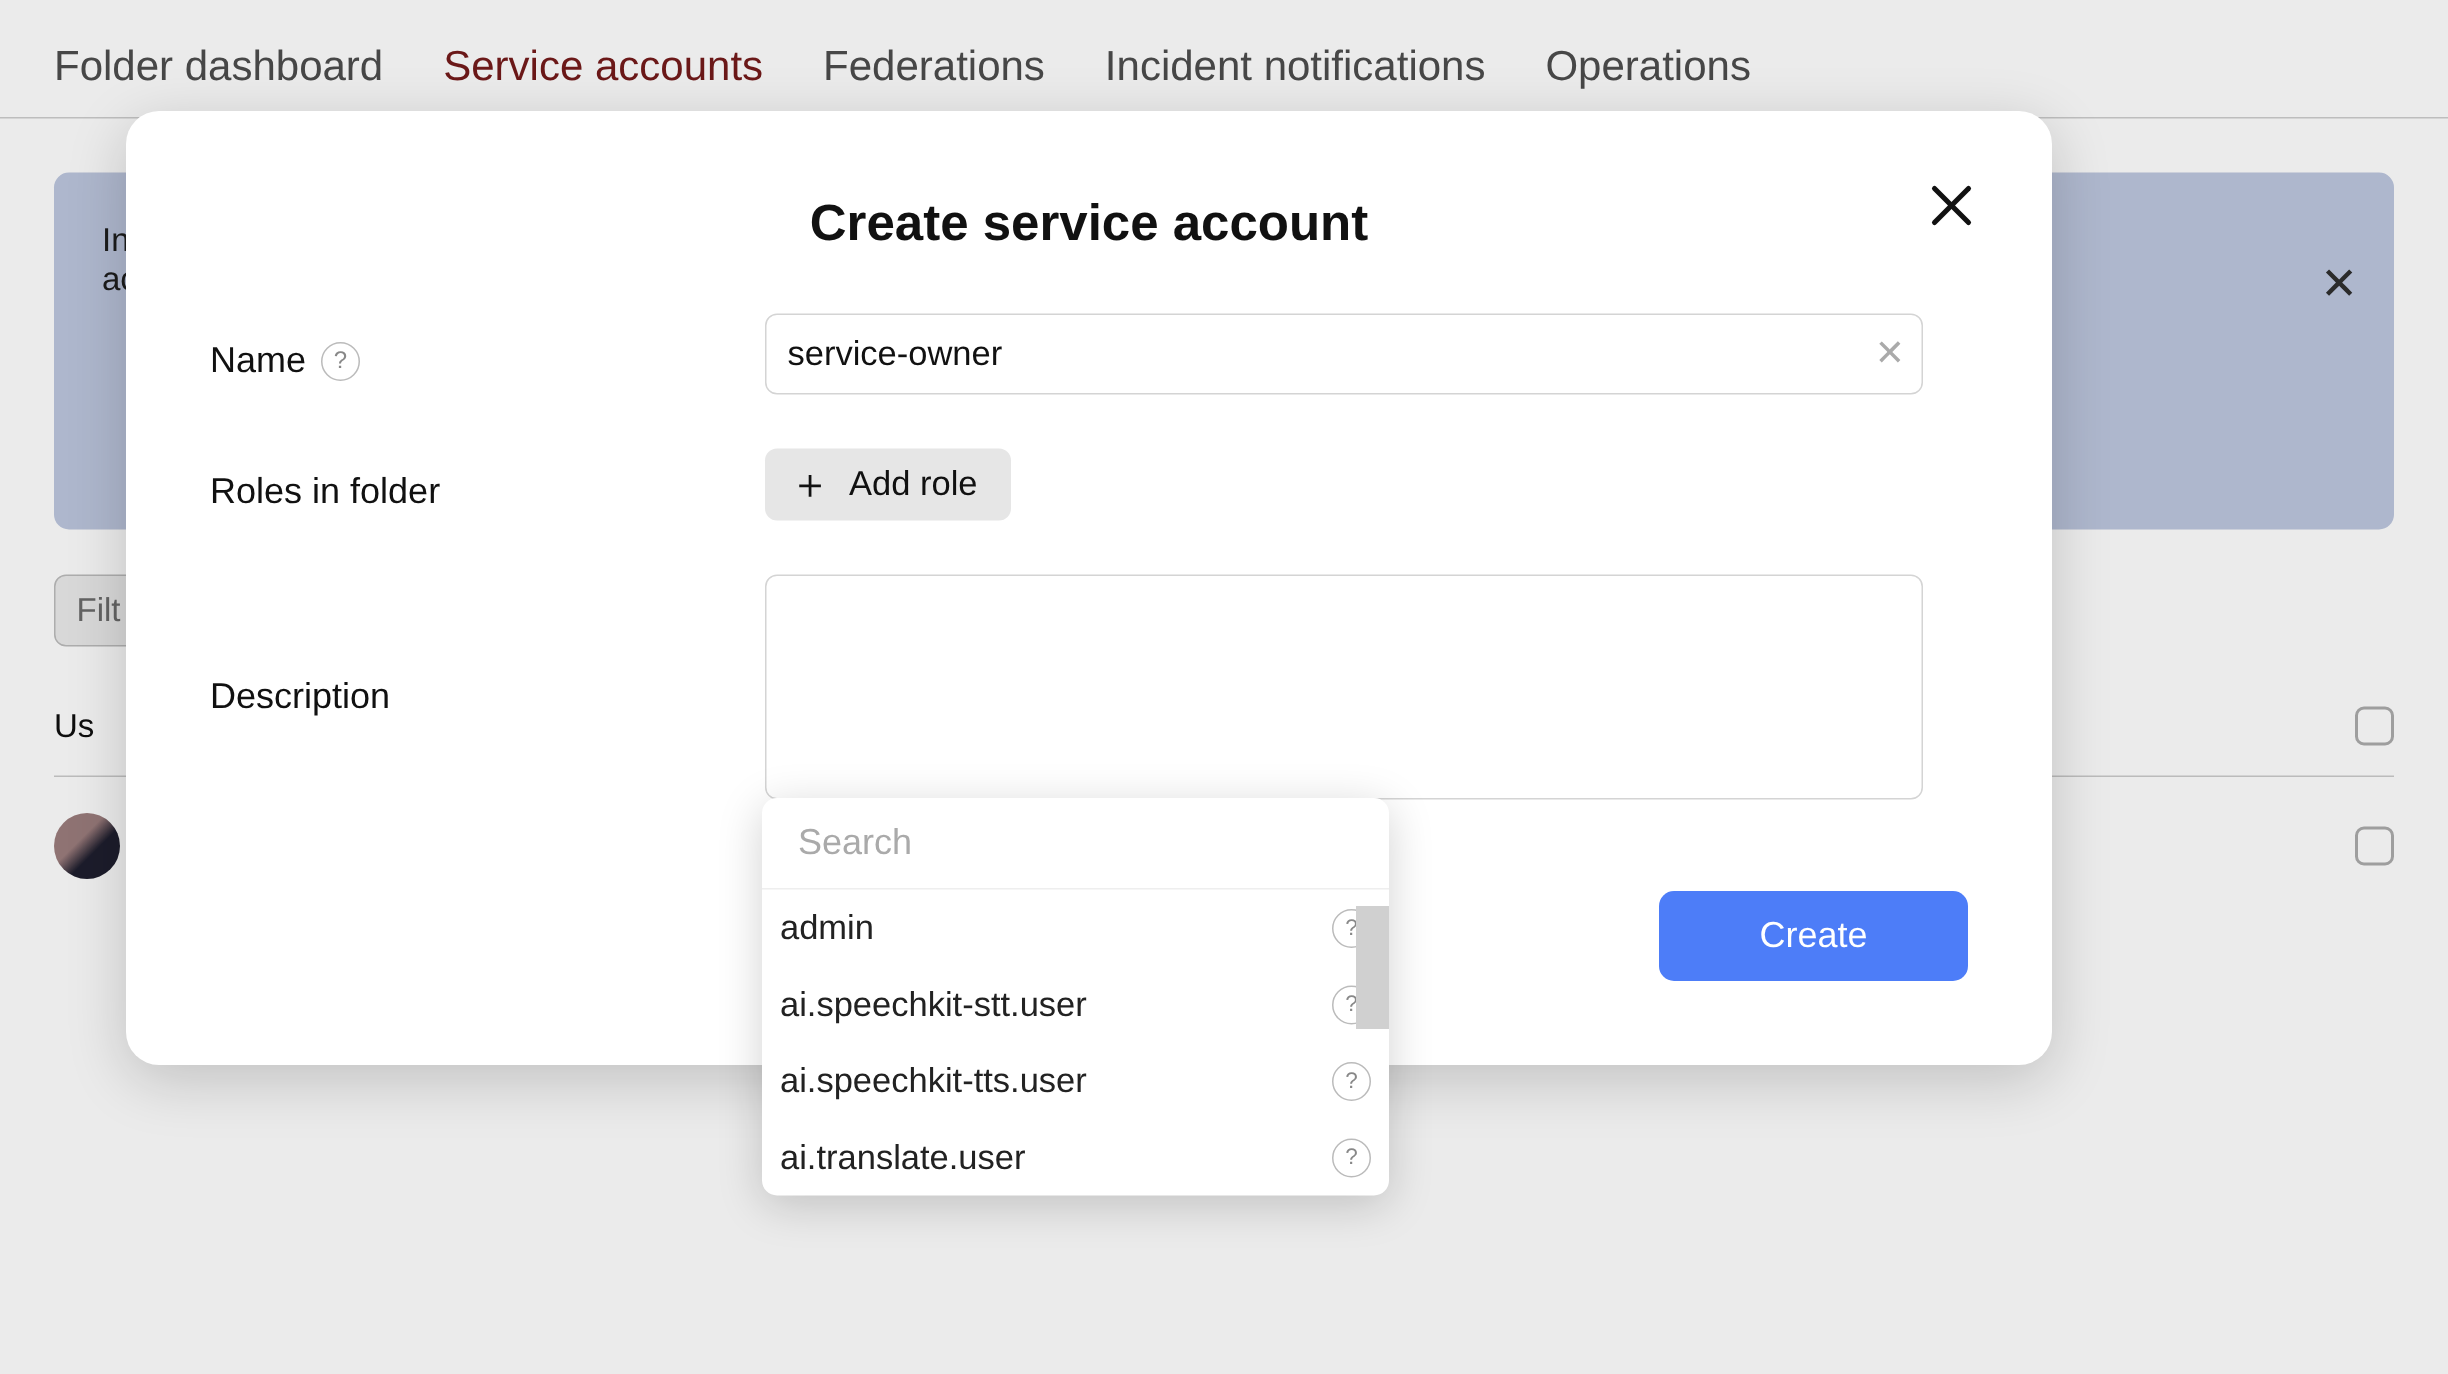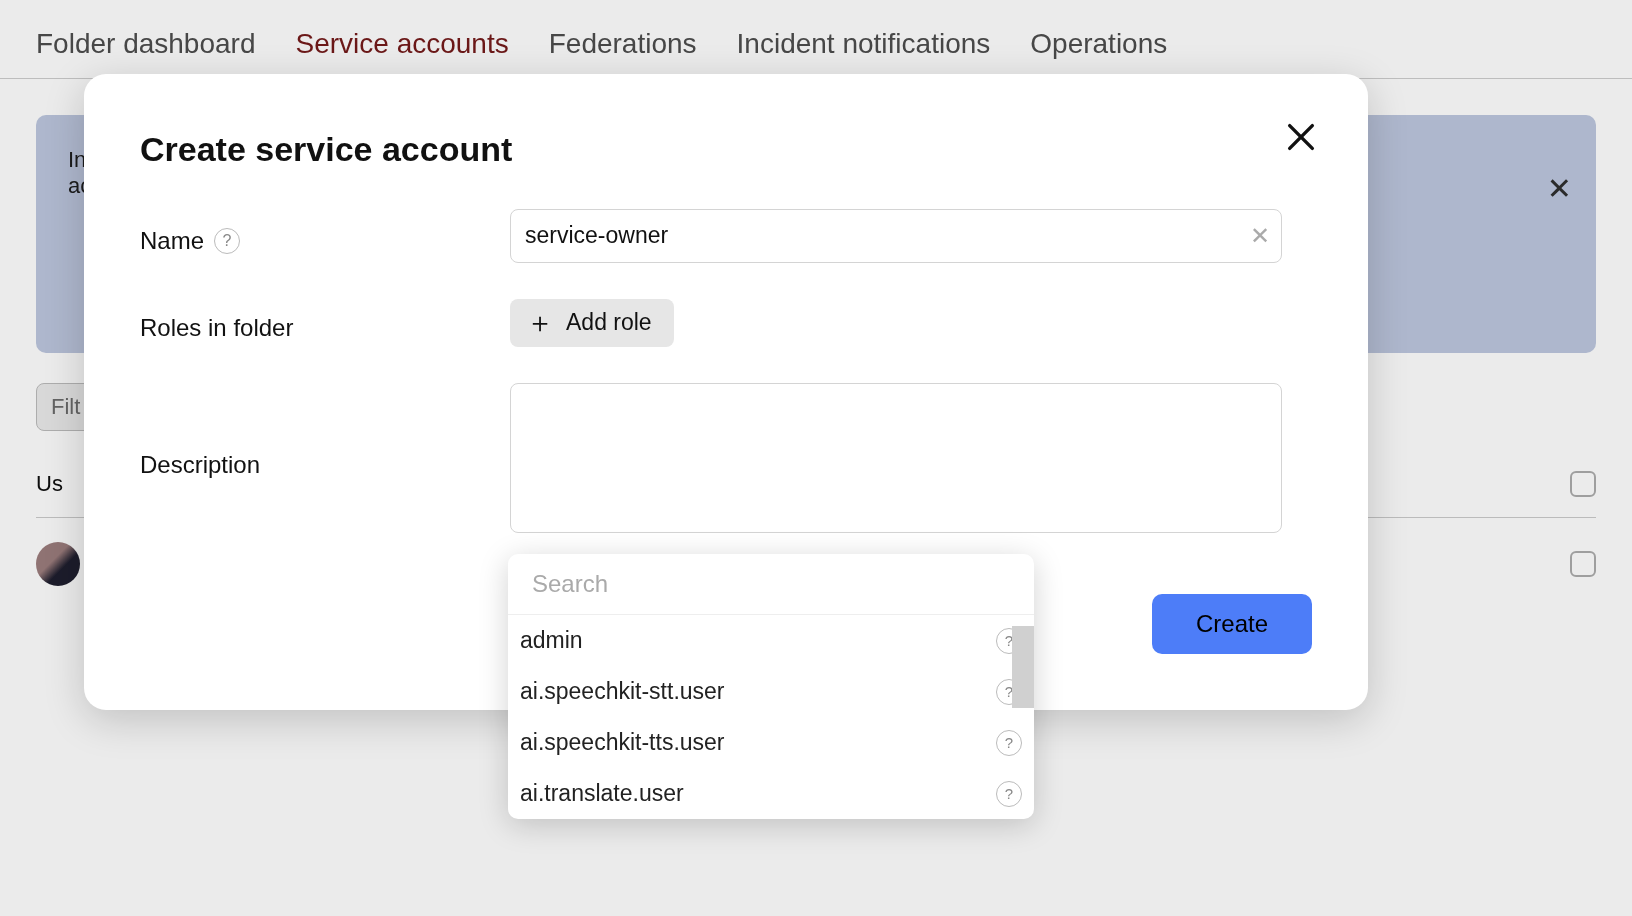--- a/index.html
+++ b/index.html
@@ -89,20 +89,21 @@
     background: #fff;
     border-radius: 22px;
     box-shadow: 0 10px 40px rgba(0,0,0,0.18);
     padding: 56px;
   }
   .modal-title {
     font-size: 34px;
     font-weight: 600;
     color: #111;
     margin-bottom: 40px;
+    text-align: center;
   }
   .modal-close {
     position: absolute;
     top: 46px; right: 50px;
     width: 34px; height: 34px;
     cursor: pointer;
   }
   .modal-close svg { width: 100%; height: 100%; }
   .form-row {
     display: flex;
@@ -172,33 +173,33 @@
   .plus-icon {
     font-size: 28px;
     line-height: 1;
     font-weight: 300;
   }
   .create-btn {
     position: absolute;
     right: 56px;
     bottom: 56px;
     background: #4d7df8;
-    color: #000000;
+    color: #ffffff;
     border: none;
     border-radius: 10px;
     font-size: 24px;
-    padding: 16px 44px;
+    padding: 16px 67px;
     cursor: pointer;
   }
 
   .dropdown {
     position: absolute;
     left: 508px;
-    top: 554px;
-    width: 526px;
+    top: 532px;
+    width: 418px;
     background: #fff;
     border-radius: 10px;
     box-shadow: 0 6px 30px rgba(0,0,0,0.18);
     overflow: hidden;
   }
   .dropdown-search {
     padding: 16px 24px;
     border-bottom: 1px solid #eee;
   }
   .dropdown-search input {

